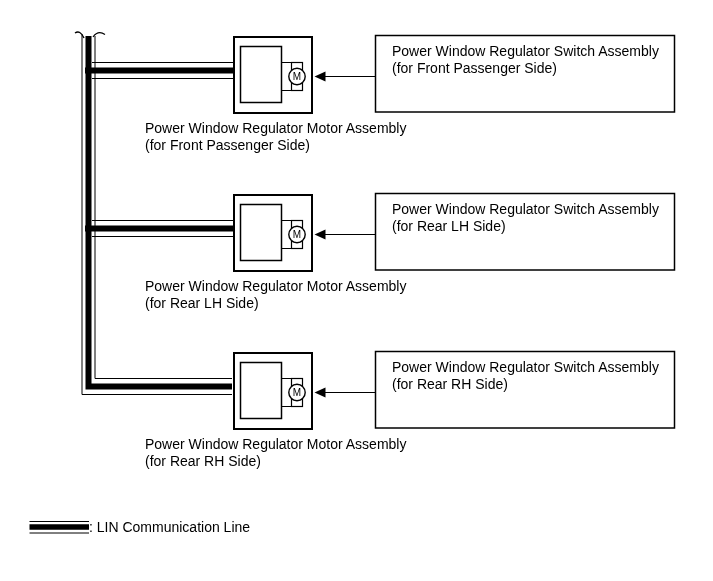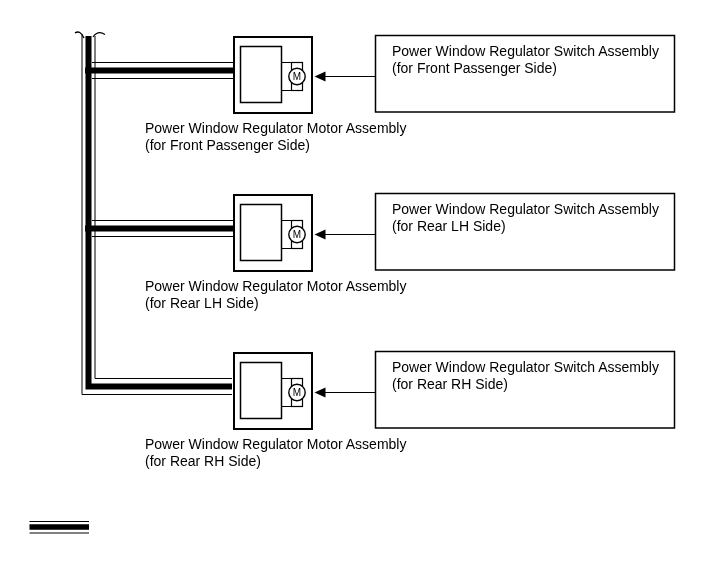--- a/index.html
+++ b/index.html
@@ -131,14 +131,15 @@
   <div class="txt switch-text-3">
     <div>Power Window Regulator Switch Assembly</div>
     <div>(for Rear RH Side)</div>
   </div>
 
   <div class="txt motor-label-3">
     <div>Power Window Regulator Motor Assembly</div>
     <div>(for Rear RH Side)</div>
   </div>
 
+  <div class="txt legend-text">: LIN Communication Line</div>
 
 </div>
 
 </body></html>

